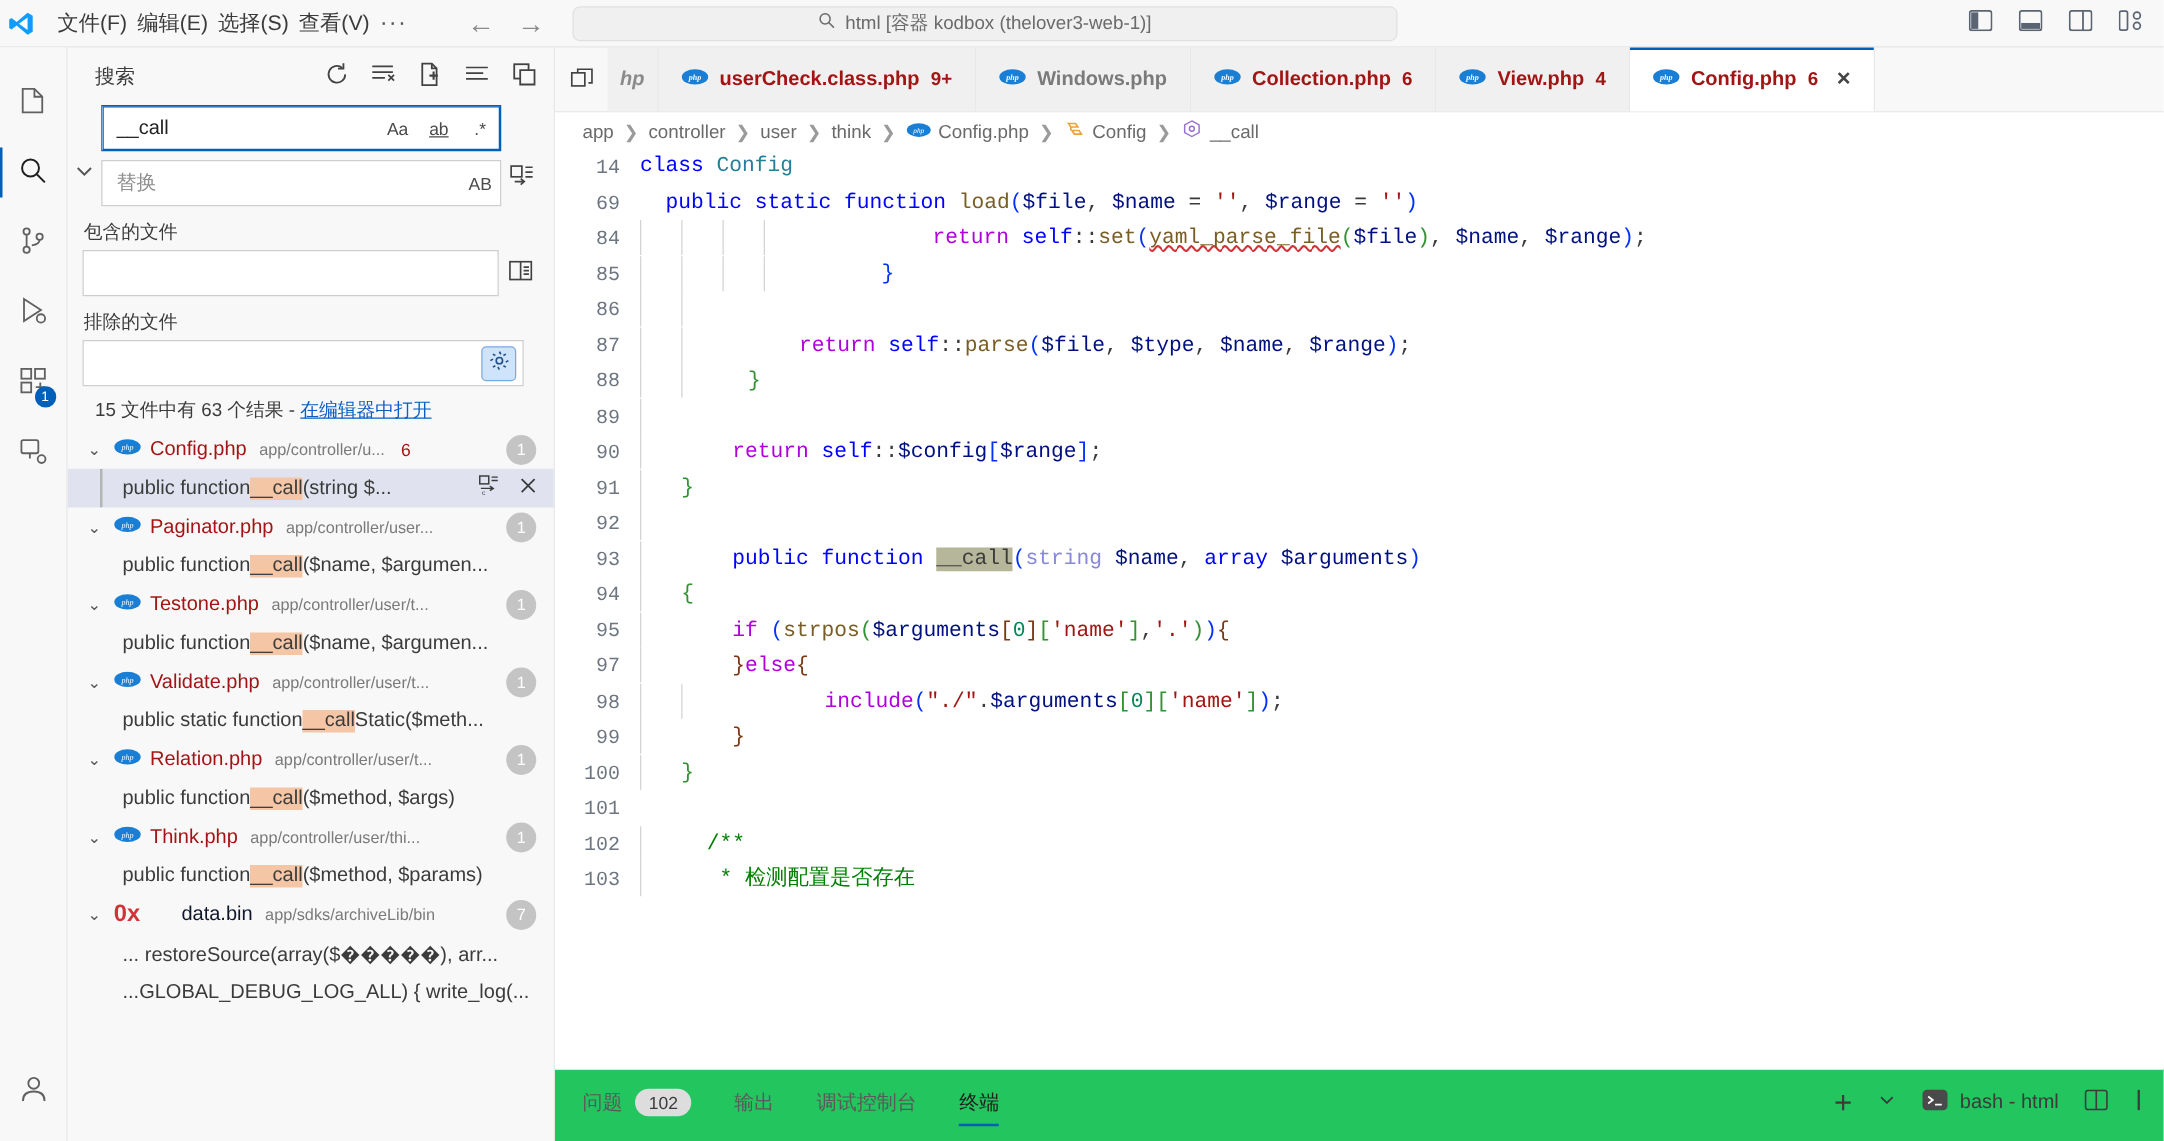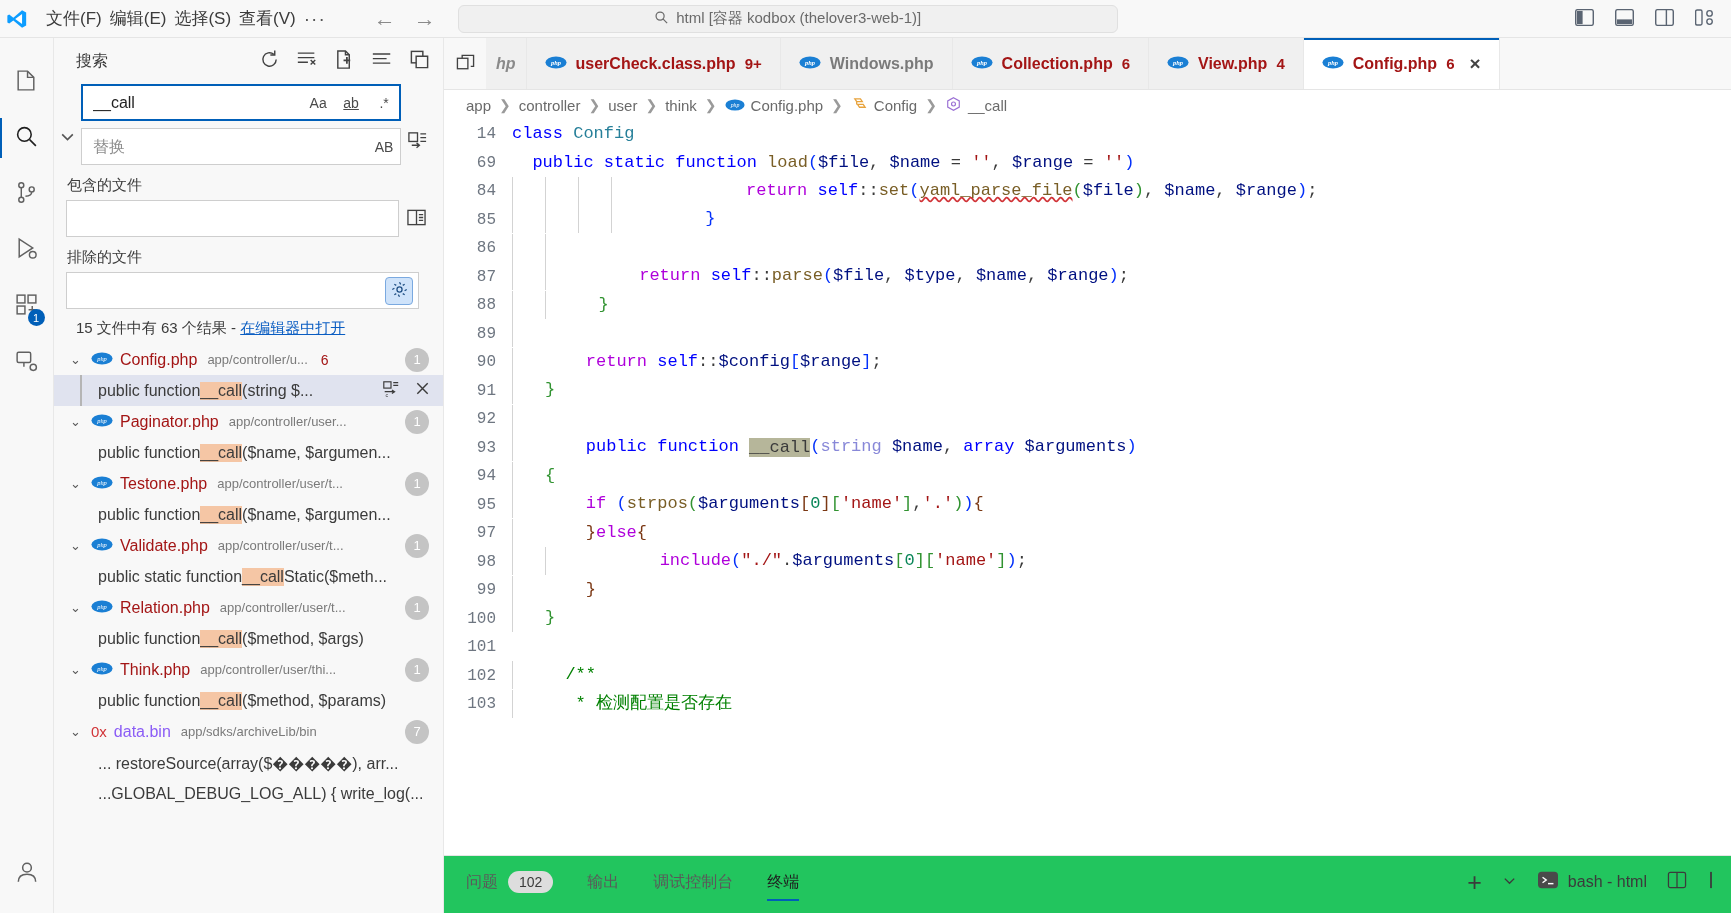--- a/index.html
+++ b/index.html
@@ -105,22 +105,22 @@
     align-items:center; justify-content:center;
   }
   .res-line {
     display:flex; align-items:center; height:31px; padding-left:44px; position:relative;
     font-size:16px; color:#3b3b3b; white-space:nowrap; overflow:hidden;
   }
   .res-line.selected { background:#e0e3ef; }
   .res-line.selected::before { content:""; position:absolute; left:26px; top:0; bottom:0; width:2px; background:#b5b5b5; }
   .res-line .hl { background:#f5c6a5; }
   .res-line .acts { position:absolute; right:12px; display:flex; gap:14px; align-items:center; color:#3b3b3b; }
-  .res-file.bin .fname { color:#8b5cf6; }
-  .bin-ic { font-size:15px; color:#d13438; font-weight:normal; }
+  .res-file.bin .fname { color:#0f172a;margin-left:26px; }
+  .bin-ic { font-size:19px; color:#d13438; font-weight:bold; }
 
   
   .editor-area { flex:1 1 auto; display:flex; flex-direction:column; min-width:0; background:#fff; }
   .tabbar { height:52px; flex:0 0 52px; display:flex; background:#f8f8f8; border-bottom:1px solid #e5e5e5;font-weight:bold; }
   .tab-left-ic { width:42px; display:flex; align-items:center; justify-content:center; color:#424242; }
   .tab {
     display:flex; align-items:center; gap:9px; padding:0 18px; border-right:1px solid #e8e8e8;
     background:#f0f0f0; position:relative; white-space:nowrap; font-size:16px; color:#7a7a7a;
   }
   .tab.partial { padding:0 10px; font-style:italic; color:#8a8a8a; }

